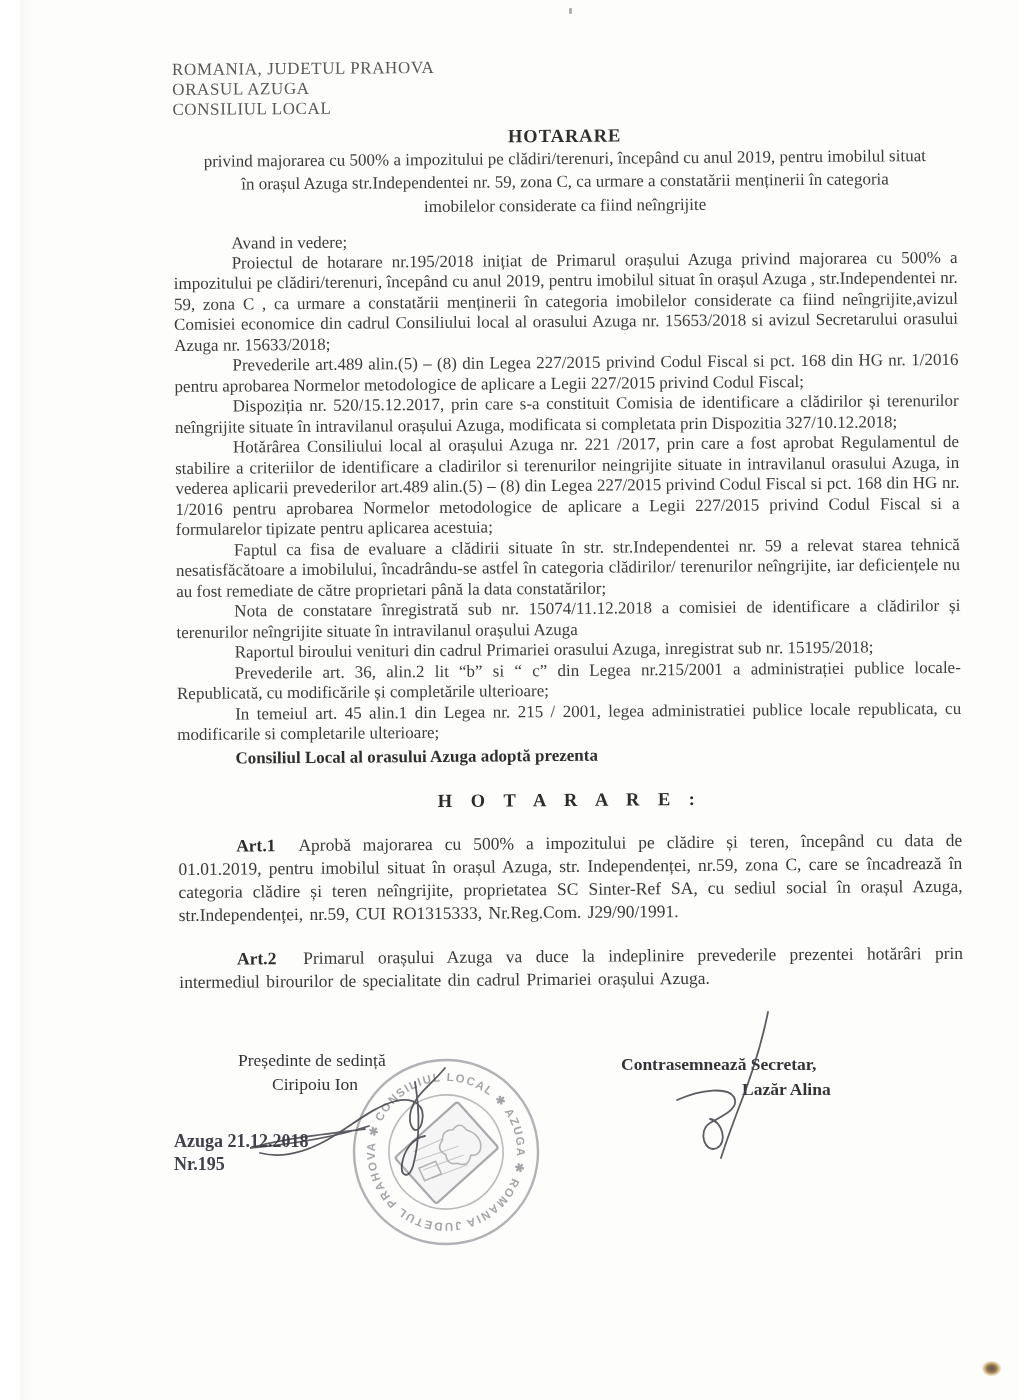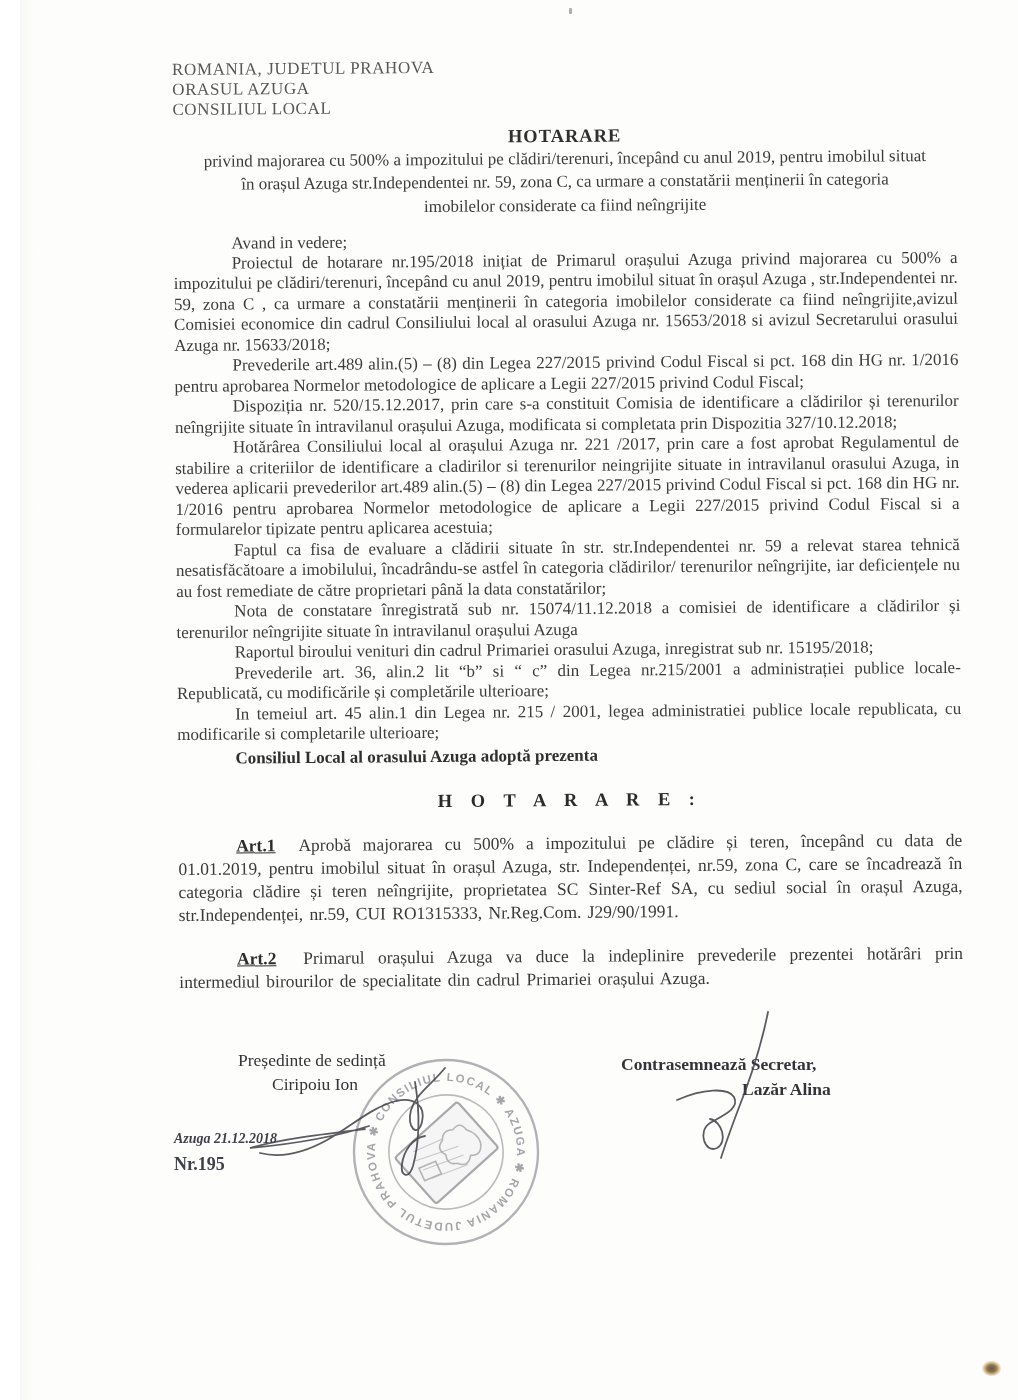--- a/index.html
+++ b/index.html
@@ -17,31 +17,31 @@
   .recital{margin:0;text-align:justify;text-indent:58px;font-size:17px;
            line-height:20.5px;color:#3c3c3c;}
   .adoption{font-weight:bold;color:#2f2f2f;text-indent:58px;font-size:17px;
             line-height:21px;margin-top:2px;}
   .decision-heading{text-align:center;font-weight:bold;font-size:18.5px;color:#2b2b2b;
                     letter-spacing:7px;margin-top:24px;}
   .article{text-align:justify;text-indent:58px;font-size:17.5px;line-height:23px;
            word-spacing:2px;color:#3a3a3a;}
   .article.first{margin-top:21px;}
   .article.second{margin-top:21px;}
-  .article b{color:#2d2d2d;text-decoration:underline;}
+  .article b{color:#2d2d2d;}
   .sig-left-role{position:absolute;left:218px;top:1050px;font-weight:normal;
                  font-size:17.5px;color:#343438;}
   .sig-left-name{position:absolute;left:252px;top:1074px;font-weight:normal;
                  font-size:17.5px;color:#343438;}
   .sig-right-role{position:absolute;left:601px;top:1054px;font-weight:bold;
                   font-size:17.5px;color:#343438;}
   .sig-right-name{position:absolute;left:722px;top:1079px;font-weight:bold;
                   font-size:17.5px;color:#343438;}
   .issue-date{position:absolute;left:154px;top:1131px;font-weight:bold;
-              font-size:14px;color:#40404a;font-style:italic;}
+              font-size:18px;color:#40404a;}
   .issue-number{position:absolute;left:154px;top:1154px;font-weight:bold;
                 font-size:18px;color:#40404a;}
   .stamp-wrap{position:absolute;left:320px;top:1044px;width:212px;height:216px;
               opacity:0.72;}
   .sig-overlay{position:absolute;left:0;top:990px;width:1018px;height:300px;
                pointer-events:none;}
   .speck{position:absolute;left:549px;top:8px;width:3px;height:6px;background:#9a9a9a;
          border-radius:1px;opacity:.8;}
   .smudge{position:absolute;left:958px;top:1352px;width:34px;height:30px;
           background:radial-gradient(ellipse 10px 8px at 40% 55%, #4a3c28 0%, #7a5c33 45%, #c9a96b 70%, rgba(240,228,200,0) 100%);

